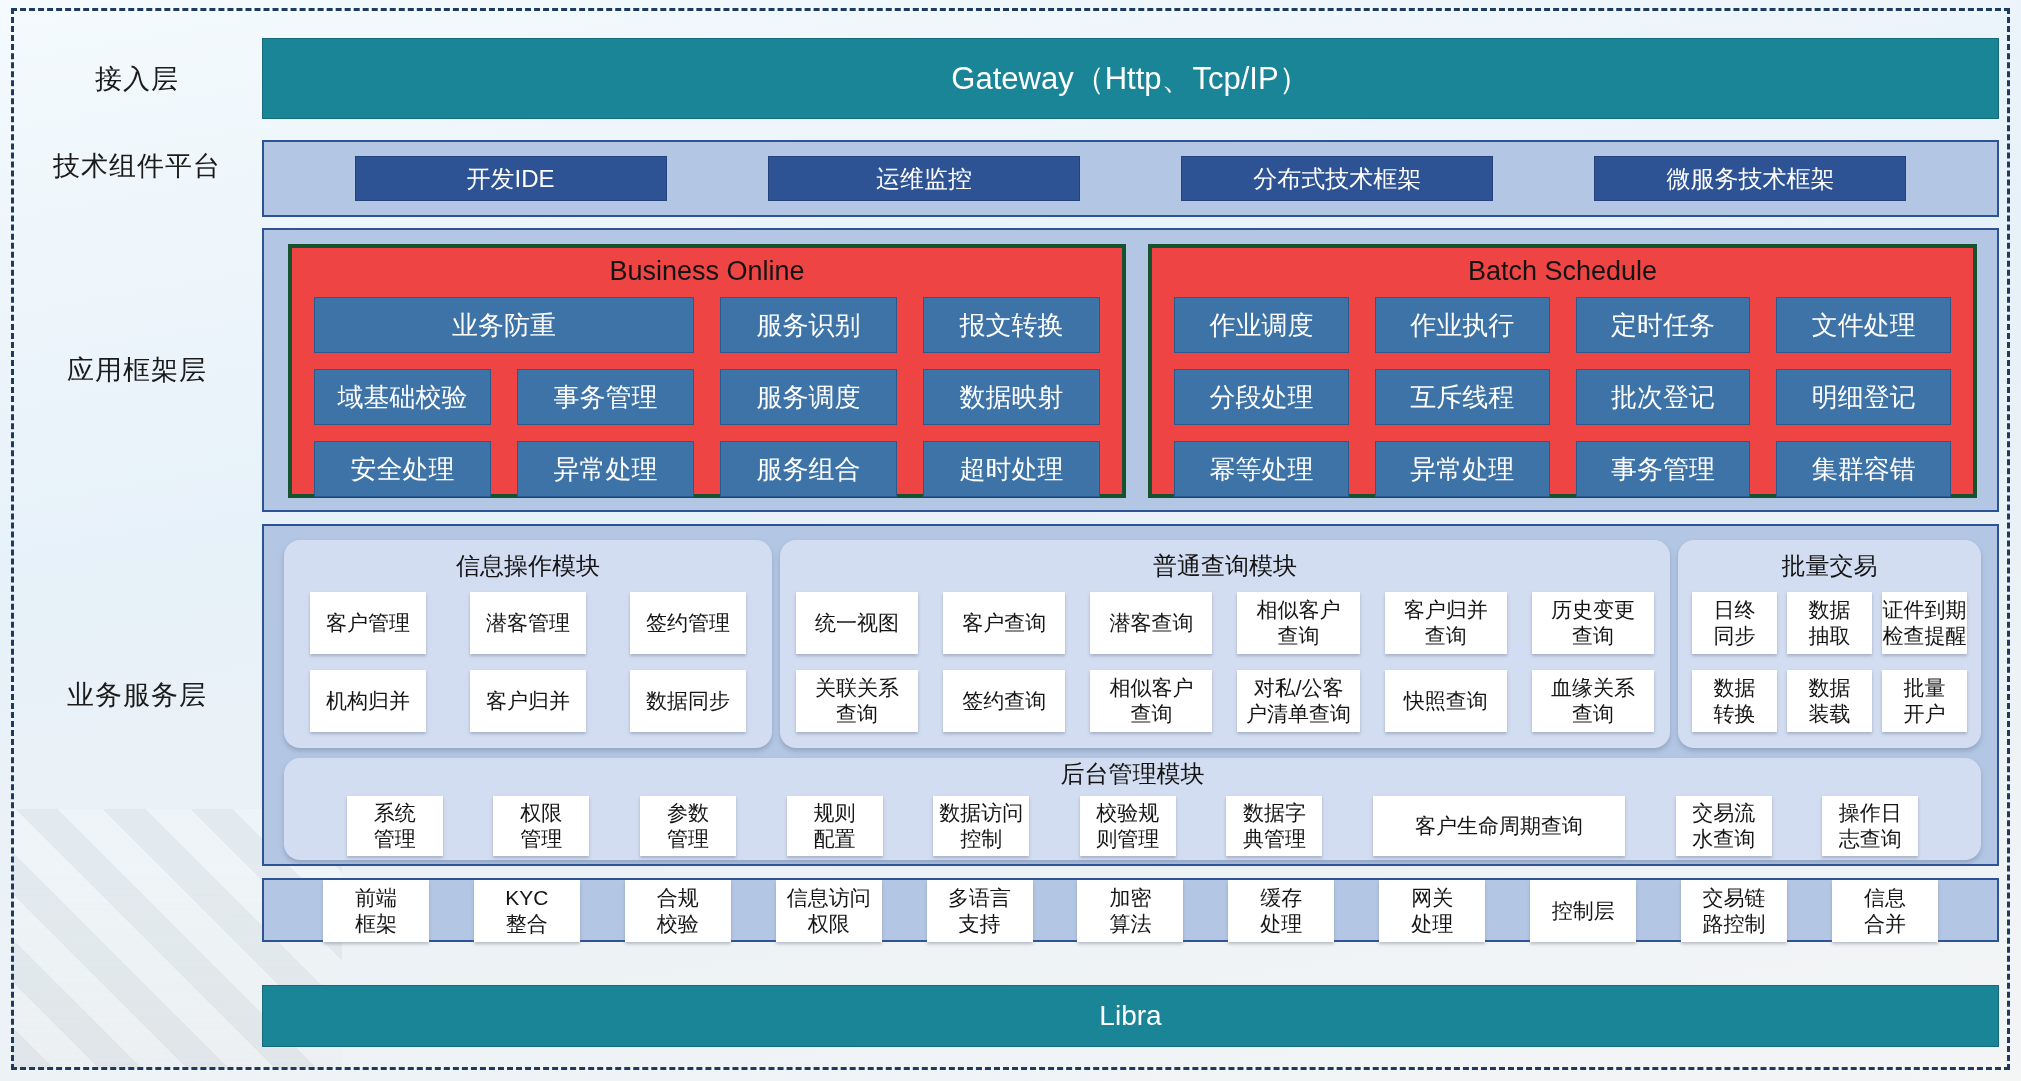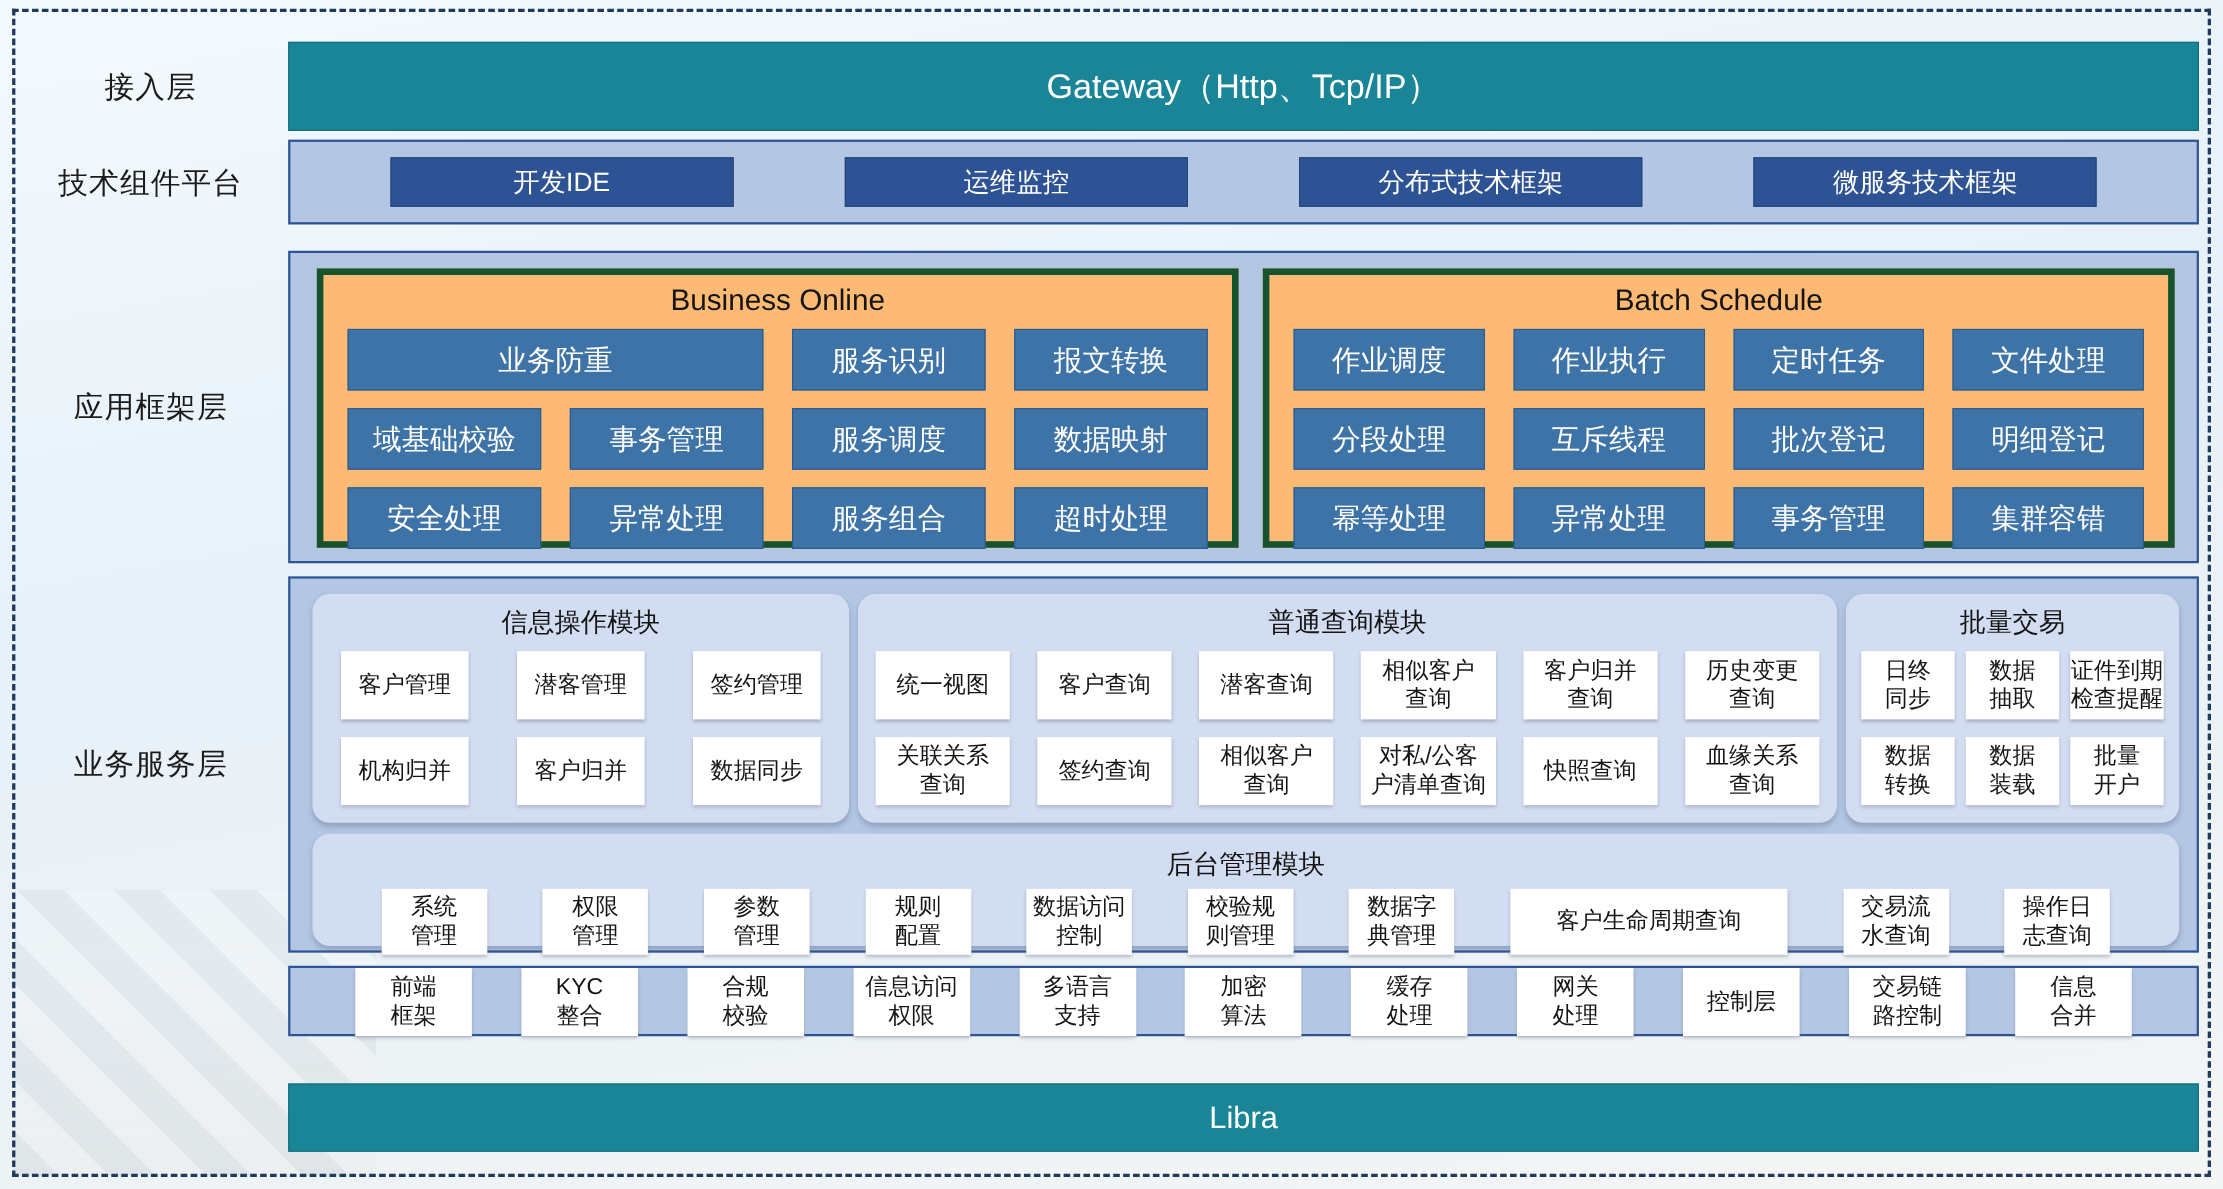--- a/index.html
+++ b/index.html
@@ -37,31 +37,31 @@
     background:#1b8598; border:1px solid #136b7c;
     color:#ffffff;
   }
   #gateway-bar { top:38px; height:81px; font-size:31px; }
   #libra-bar   { top:985px; height:62px; font-size:28px; }
 
   .container {
     position:absolute; left:262px; width:1737px;
     background:#b3c7e4; border:2px solid #2e5394;
   }
-  #tech-row { top:127px; height:77px; display:flex; align-items:center; justify-content:space-around; padding:0 40px; }
+  #tech-row { top:140px; height:77px; display:flex; align-items:center; justify-content:space-around; padding:0 40px; }
   .btn-navy {
     width:312px; height:45px; background:#2e5394; border:1px solid #24437a;
     color:#ffffff; font-size:24px;
     display:flex; align-items:center; justify-content:center;
   }
 
   #appframe-row { top:228px; height:284px; }
   .frame-panel {
     position:absolute; top:14px; height:254px;
-    background:#fdba74; border:6px solid #14532d;
+    background:#ef4444; border:4px solid #14532d;
   }
   #panel-bo { left:24px;  width:838px; }
   #panel-bs { left:884px; width:829px; }
   .panel-title { text-align:center; font-size:27px; color:#141414; padding:8px 0 10px; }
   .steel-grid {
     display:grid; grid-template-columns:repeat(4,1fr);
     grid-auto-rows:56px; gap:16px 26px; padding:0 22px;
   }
   .btn-steel {
     background:#3e73a7; border:1px solid #2a5a8c; color:#ffffff;
@@ -202,21 +202,21 @@
         <div class="btn-white">数据
 转换</div>
         <div class="btn-white">数据
 装载</div>
         <div class="btn-white">批量
 开户</div>
       </div>
     </div>
 
     <div class="svc-panel" id="panel-admin">
-      <div class="svc-title" style="padding:12px 0 6px;">后台管理模块</div>
+      <div class="svc-title" style="padding:0 0 6px;">后台管理模块</div>
       <div class="admin-flex">
         <div class="btn-white">系统
 管理</div>
         <div class="btn-white">权限
 管理</div>
         <div class="btn-white">参数
 管理</div>
         <div class="btn-white">规则
 配置</div>
         <div class="btn-white">数据访问

